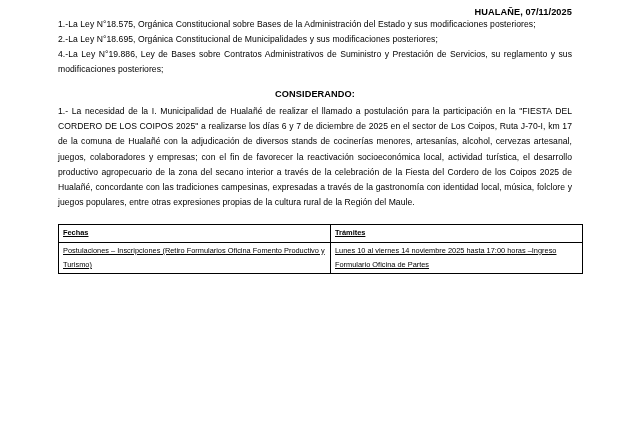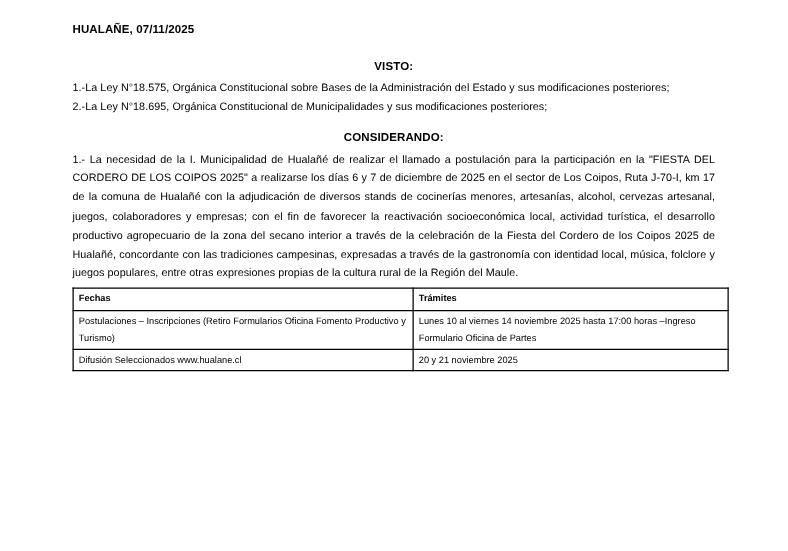--- a/index.html
+++ b/index.html
@@ -16,26 +16,26 @@
   }
   .page {
     position: relative;
     width: 630px;
     height: 441px;
     box-sizing: border-box;
     padding: 0 58px;
     background: #ffffff;
   }
   .doc-date {
-    text-align: left;
+    text-align: right;
     font-weight: bold;
     font-size: 9.2px;
     letter-spacing: 0.1px;
     margin: 0;
-    padding-top: 18px;
+    padding-top: 7px;
   }
   .section-heading {
     text-align: center;
     font-weight: bold;
     font-size: 9.2px;
     margin: 0;
     letter-spacing: 0.1px;
   }
   .heading-visto {
     padding-top: 20px;
@@ -57,22 +57,23 @@
   }
   .para-spaced {
     margin-top: 13px;
   }
   .list-block .para {
     line-height: 15.0px;
   }
   table.schedule {
     border-collapse: collapse;
     width: 506px;
-    margin-top: 4px;
+    margin-top: 14px;
     table-layout: fixed;
+    text-decoration: underline;
   }
   table.schedule td, table.schedule th {
     border: 1px solid #000000;
     font-size: 7.4px;
     line-height: 14.2px;
     padding: 1px 4px 1px 4px;
     text-align: left;
     vertical-align: top;
     font-weight: normal;
   }
@@ -82,43 +83,39 @@
   .col-left { width: 263px; }
   .col-right { width: 243px; }
 </style>
 </head>
 <body>
 
 <div class="page">
 
   <div class="doc-date">HUALAÑE, 07/11/2025</div>
 
-  <div class="section-heading heading-visto">VISTO:</div>
 
   <div class="list-block">
     <p class="para">1.-La Ley N°18.575, Orgánica Constitucional sobre Bases de la Administración del Estado y sus modificaciones posteriores;</p>
     <p class="para">2.-La Ley N°18.695, Orgánica Constitucional de Municipalidades y sus modificaciones posteriores;</p>
+    <p class="para">4.-La Ley N°19.886, Ley de Bases sobre Contratos Administrativos de Suministro y Prestación de Servicios, su reglamento y sus modificaciones posteriores;</p>
   </div>
 
   <div class="section-heading heading-considerando">CONSIDERANDO:</div>
 
   <p class="para">1.- La necesidad de la I. Municipalidad de Hualañé de realizar el llamado a postulación para la participación en la "FIESTA DEL CORDERO DE LOS COIPOS 2025" a realizarse los días 6 y 7 de diciembre de 2025 en el sector de Los Coipos, Ruta J-70-I, km 17 de la comuna de Hualañé con la adjudicación de diversos stands de cocinerías menores, artesanías, alcohol, cervezas artesanal, juegos,  colaboradores y empresas; con el fin de favorecer la reactivación socioeconómica local, actividad turística, el desarrollo productivo agropecuario de la zona del secano interior a través de la celebración de la Fiesta del Cordero de los Coipos 2025 de Hualañé, concordante con las tradiciones campesinas, expresadas a través de la gastronomía con identidad local, música, folclore y juegos populares, entre otras expresiones propias de la cultura rural de la Región del Maule.</p>
 
   <table class="schedule">
     <thead>
       <tr>
         <th class="col-left">Fechas</th>
         <th class="col-right">Trámites</th>
       </tr>
     </thead>
     <tbody>
       <tr>
         <td>Postulaciones – Inscripciones (Retiro Formularios Oficina Fomento Productivo y Turismo)</td>
         <td>Lunes 10 al viernes 14 noviembre 2025 hasta 17:00 horas –Ingreso Formulario Oficina de Partes</td>
       </tr>
-      <tr>
-        <td>Difusión Seleccionados www.hualane.cl</td>
-        <td>20 y 21 noviembre 2025</td>
-      </tr>
     </tbody>
   </table>
 
 </div>
 
 </body></html>

